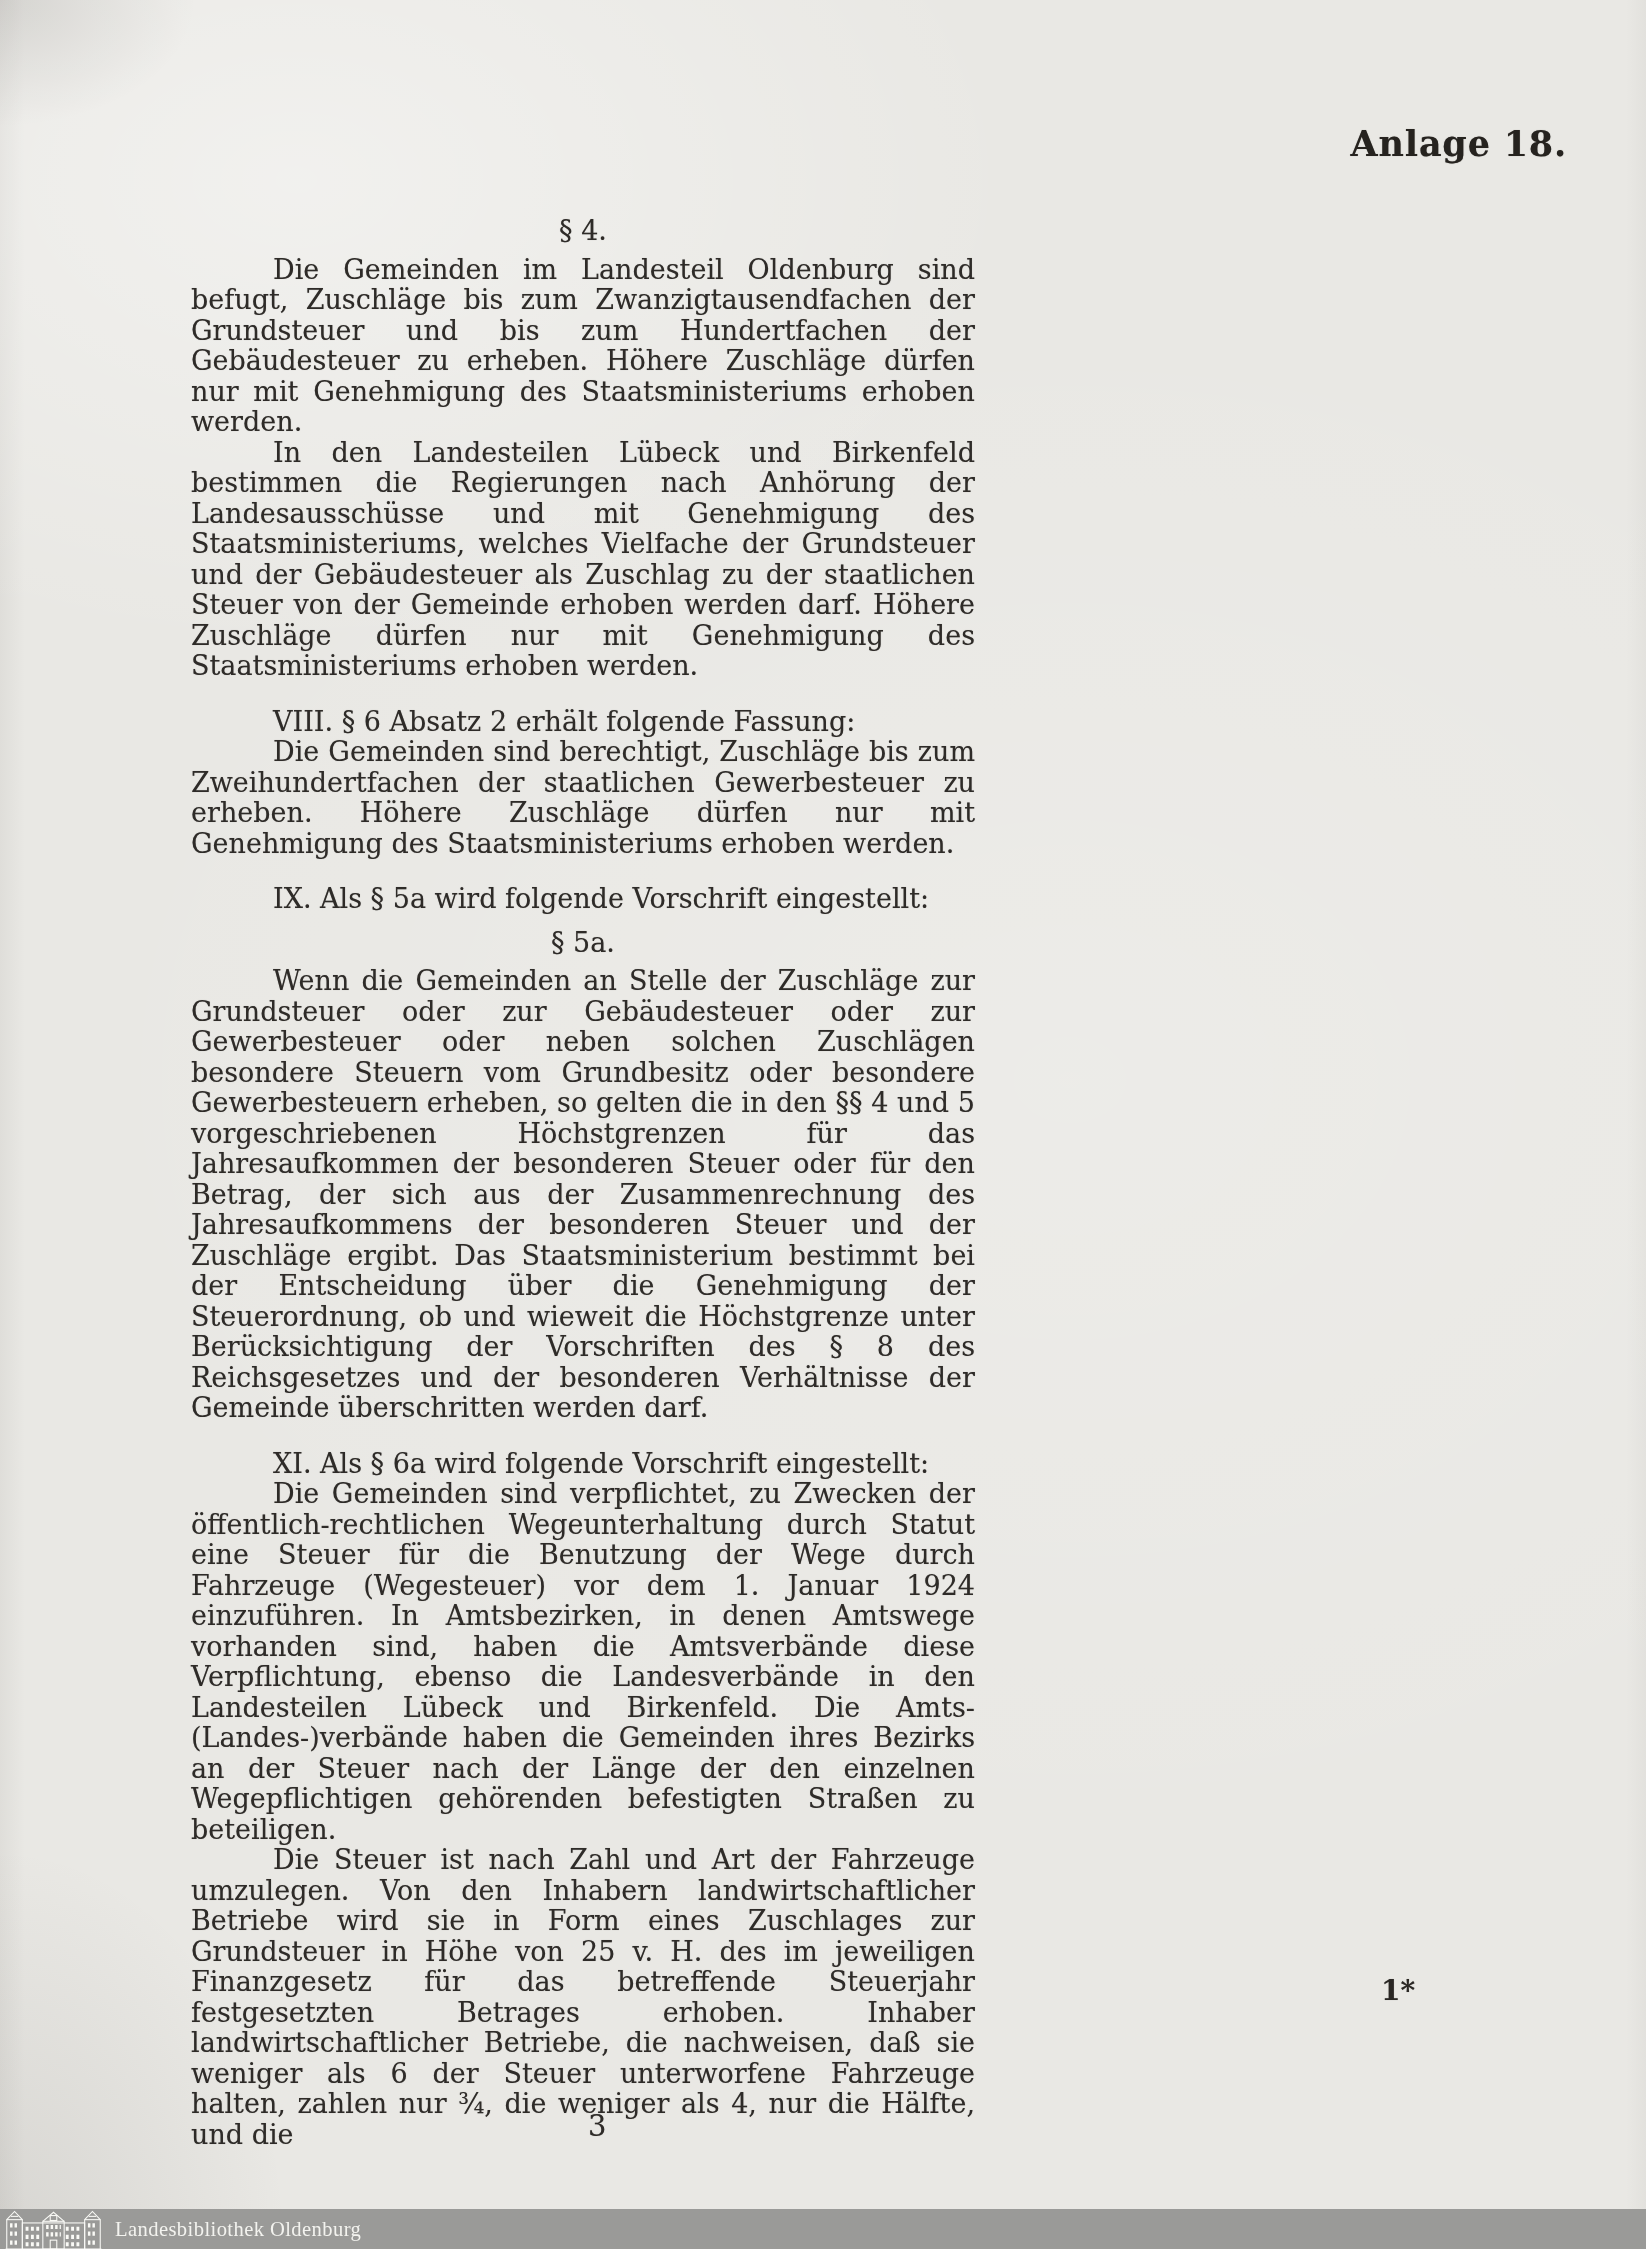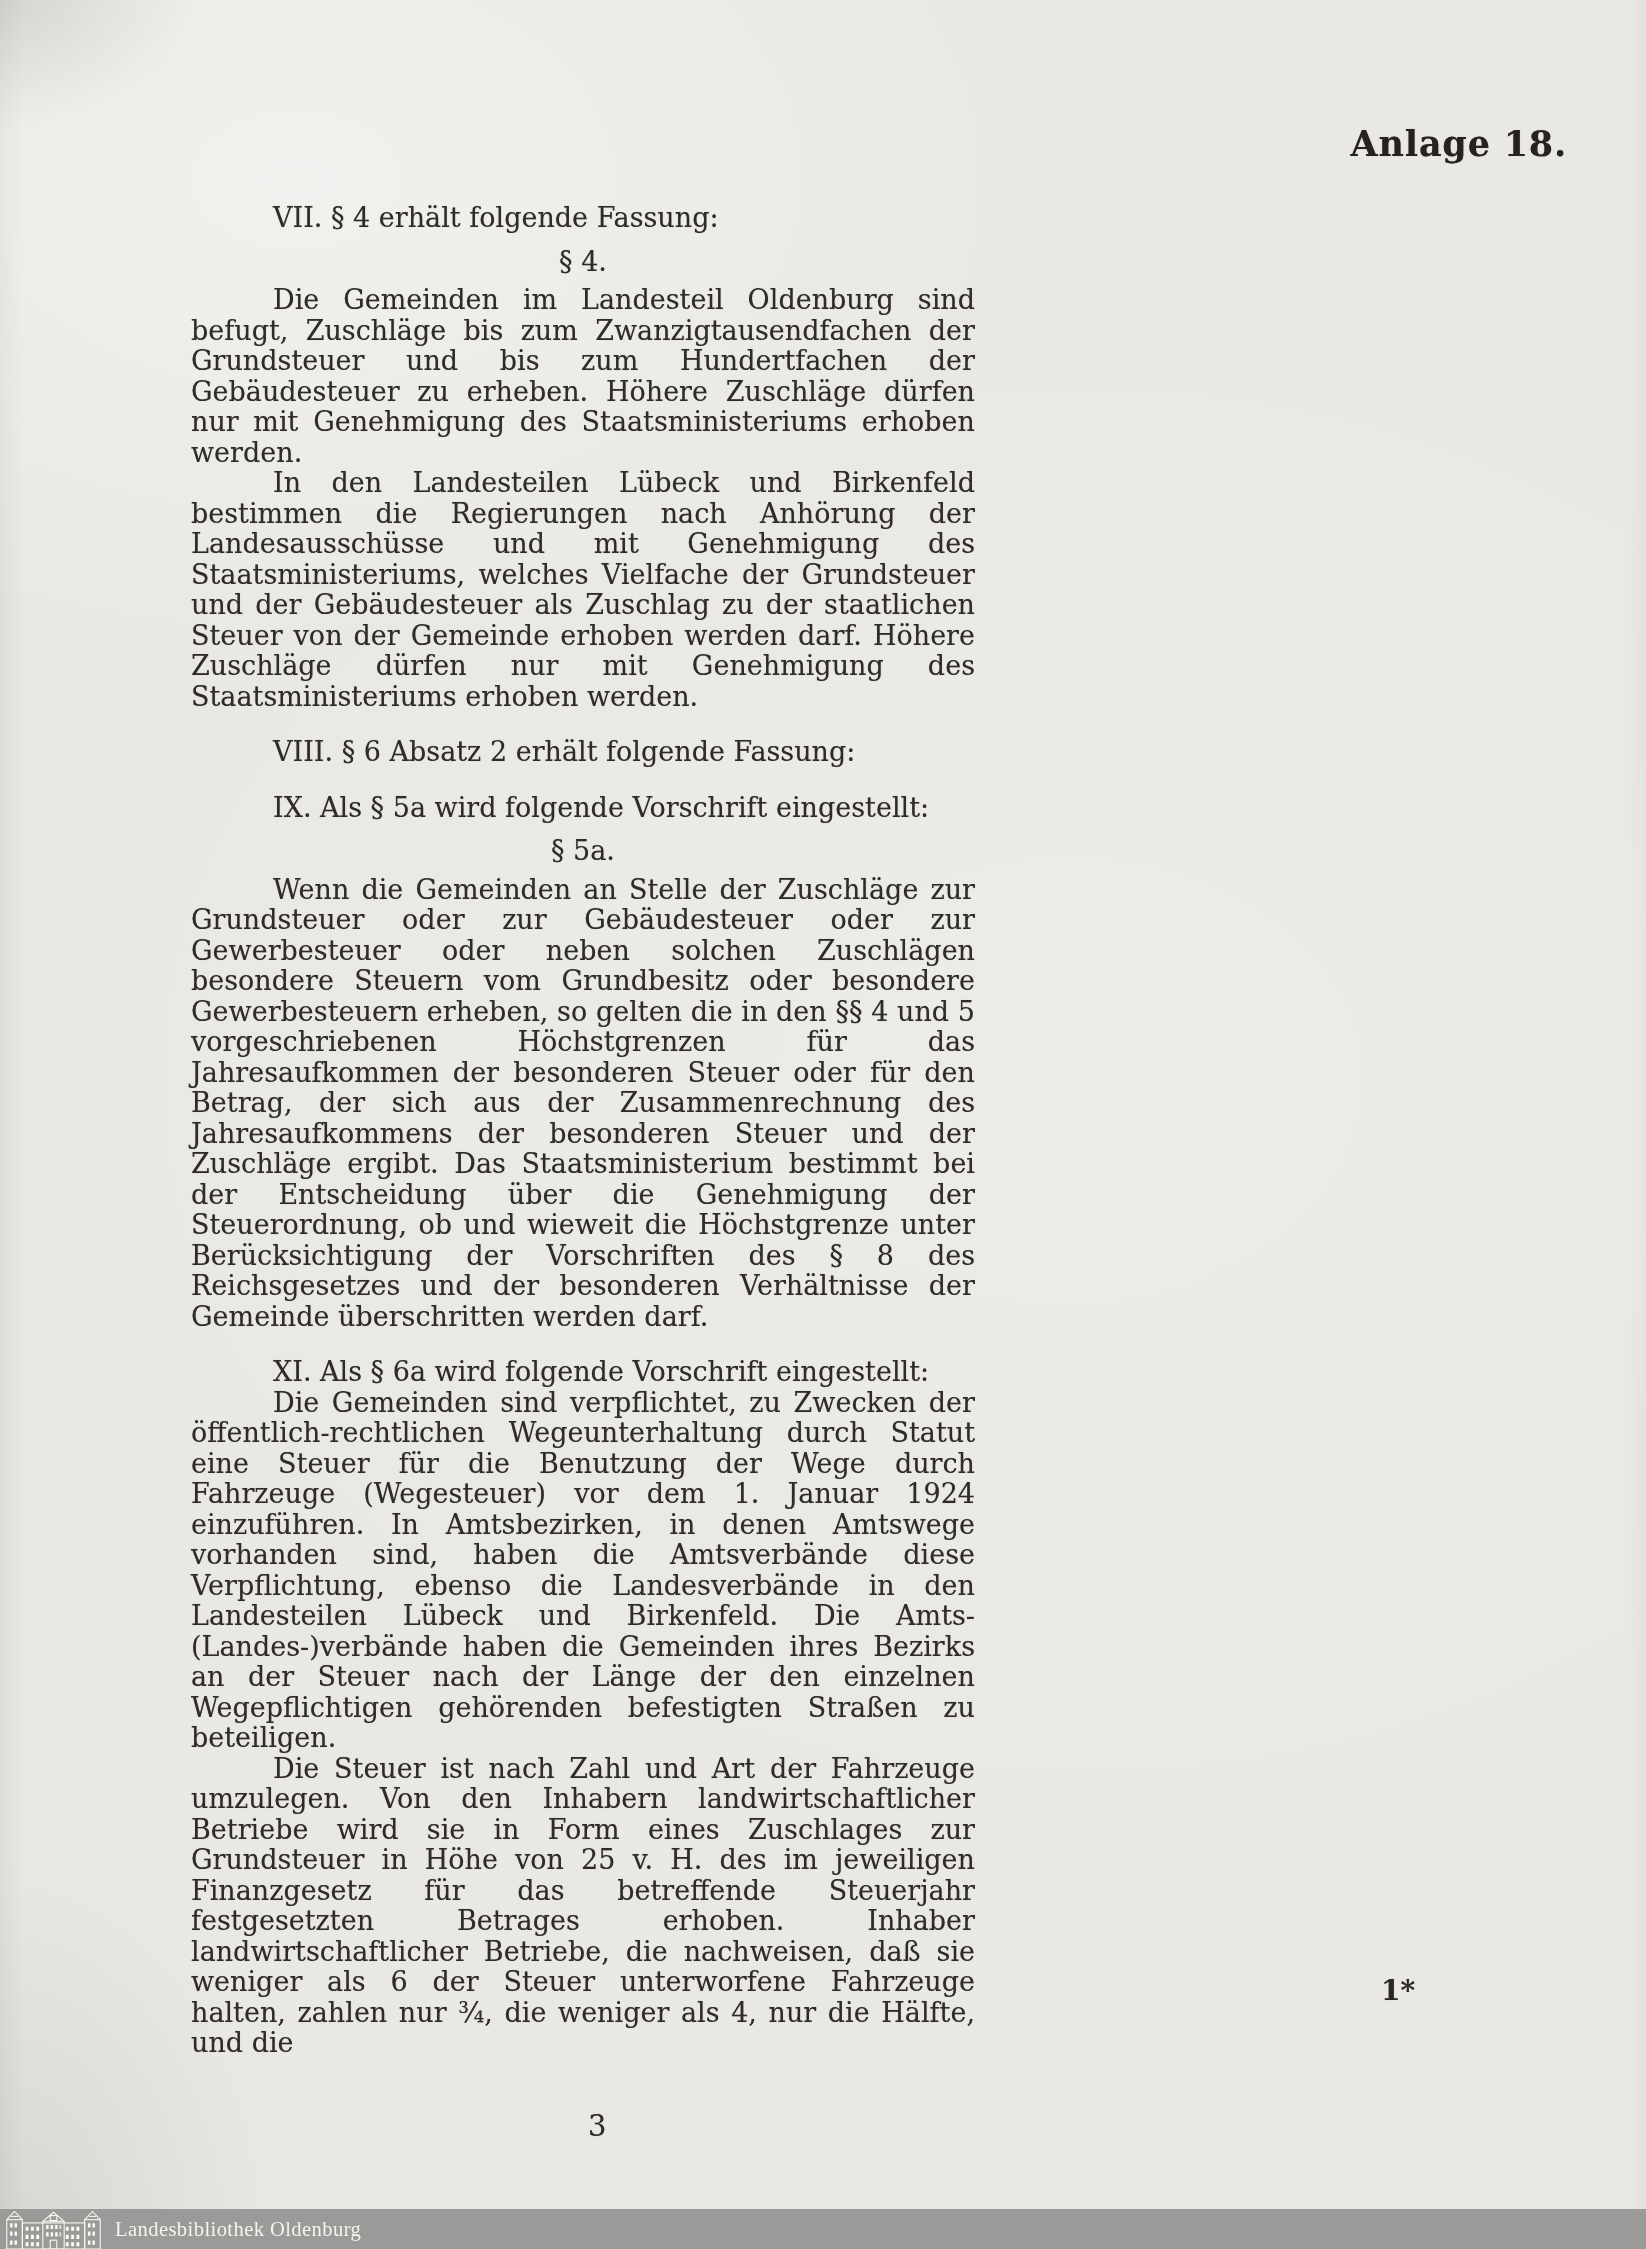--- a/index.html
+++ b/index.html
@@ -109,26 +109,26 @@
 </style>
 </head>
 <body>
 
 <div class="page">
 
   <div class="annex">Anlage 18.</div>
 
   <main class="content">
 
-    <p class="sec-heading first">VII.  § 4 erhält folgende Fassung:</p>
     <p class="subheading">§ 4.</p>
     <p class="para">Die Gemeinden im Landesteil Oldenburg sind befugt, Zuschläge bis zum Zwanzigtausendfachen der Grundsteuer und bis zum Hundertfachen der Gebäudesteuer zu erheben. Höhere Zuschläge dürfen nur mit Genehmigung des Staatsministeriums erhoben werden.</p>
     <p class="para">In den Landesteilen Lübeck und Birkenfeld bestimmen die Regierungen nach Anhörung der Landesausschüsse und mit Genehmigung des Staatsministeriums, welches Vielfache der Grundsteuer und der Gebäudesteuer als Zuschlag zu der staatlichen Steuer von der Gemeinde erhoben werden darf. Höhere Zuschläge dürfen nur mit Genehmigung des Staatsministeriums erhoben werden.</p>
 
     <p class="sec-heading">VIII.  § 6 Absatz 2 erhält folgende Fassung:</p>
+    <p class="para">Die Gemeinden sind berechtigt, Zuschläge bis zum Zweihundertfachen der staatlichen Gewerbesteuer zu erheben. Höhere Zuschläge dürfen nur mit Genehmigung des Staatsministeriums erhoben werden.</p>
 
     <p class="sec-heading">IX.  Als § 5a wird folgende Vorschrift eingestellt:</p>
     <p class="subheading">§ 5a.</p>
     <p class="para">Wenn die Gemeinden an Stelle der Zuschläge zur Grundsteuer oder zur Gebäudesteuer oder zur Gewerbesteuer oder neben solchen Zuschlägen besondere Steuern vom Grundbesitz oder besondere Gewerbesteuern erheben, so gelten die in den §§ 4 und 5 vorgeschriebenen Höchstgrenzen für das Jahresaufkommen der besonderen Steuer oder für den Betrag, der sich aus der Zusammenrechnung des Jahresaufkommens der besonderen Steuer und der Zuschläge ergibt. Das Staatsministerium bestimmt bei der Entscheidung über die Genehmigung der Steuerordnung, ob und wieweit die Höchstgrenze unter Berücksichtigung der Vorschriften des § 8 des Reichsgesetzes und der besonderen Verhältnisse der Gemeinde überschritten werden darf.</p>
 
 
     <p class="sec-heading">XI.  Als § 6a wird folgende Vorschrift eingestellt:</p>
     <p class="para">Die Gemeinden sind verpflichtet, zu Zwecken der öffentlich-rechtlichen Wegeunterhaltung durch Statut eine Steuer für die Benutzung der Wege durch Fahrzeuge (Wegesteuer) vor dem 1. Januar 1924 einzuführen. In Amtsbezirken, in denen Amtswege vorhanden sind, haben die Amtsverbände diese Verpflichtung, ebenso die Landesverbände in den Landesteilen Lübeck und Birkenfeld. Die Amts- (Landes-)verbände haben die Gemeinden ihres Bezirks an der Steuer nach der Länge der den einzelnen Wegepflichtigen gehörenden befestigten Straßen zu beteiligen.</p>
     <p class="para">Die Steuer ist nach Zahl und Art der Fahrzeuge umzulegen. Von den Inhabern landwirtschaftlicher Betriebe wird sie in Form eines Zuschlages zur Grundsteuer in Höhe von 25 v. H. des im jeweiligen Finanzgesetz für das betreffende Steuerjahr festgesetzten Betrages erhoben. Inhaber landwirtschaftlicher Betriebe, die nachweisen, daß sie weniger als 6 der Steuer unterworfene Fahrzeuge halten, zahlen nur ¾, die weniger als 4, nur die Hälfte, und die</p>
 

